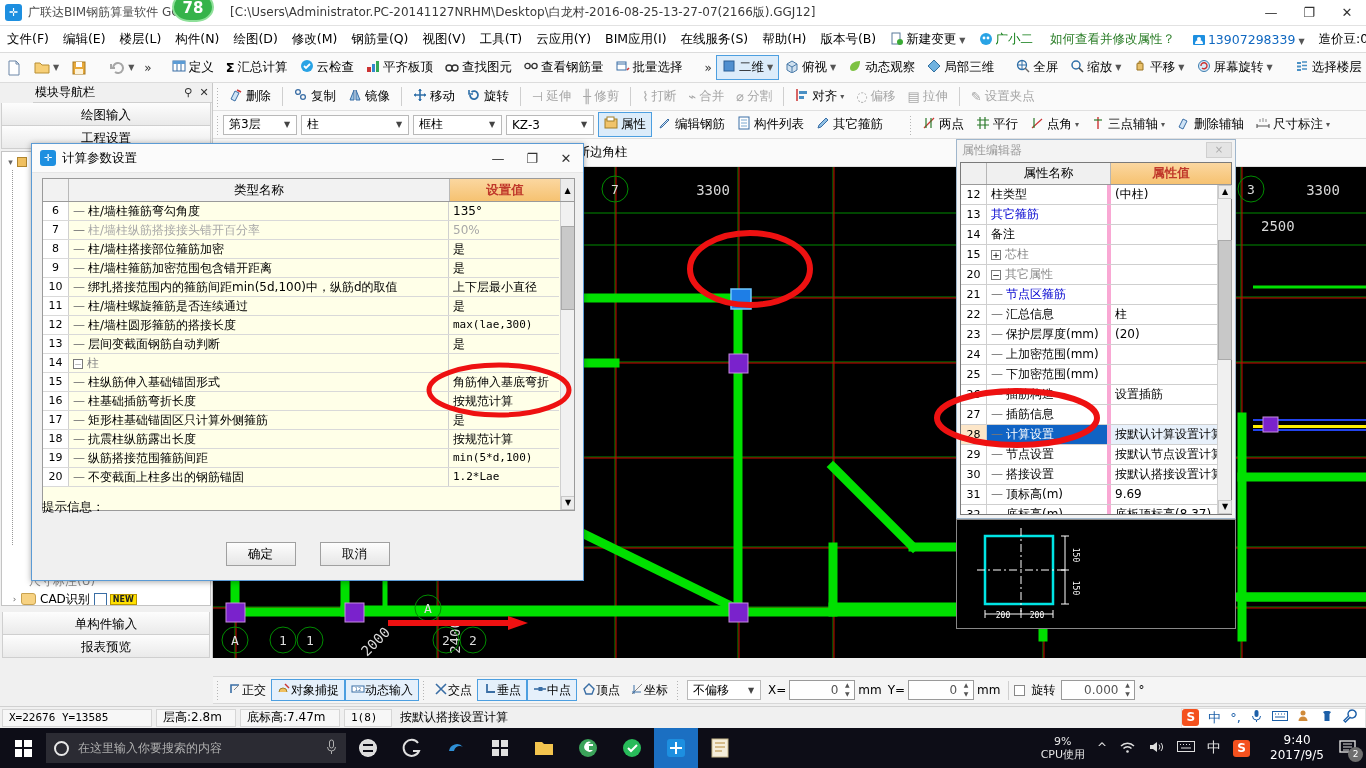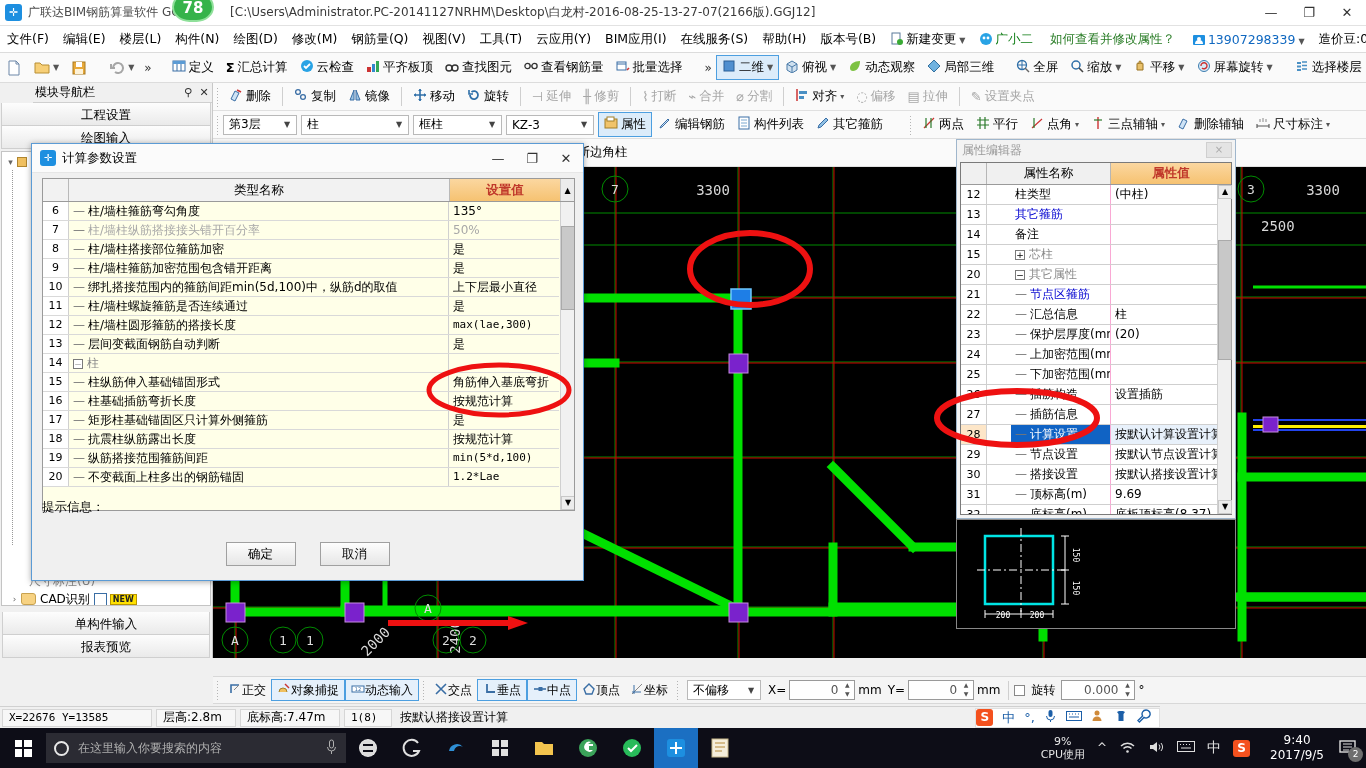--- a/index.html
+++ b/index.html
@@ -142,22 +142,22 @@
   .gh{ display:flex; height:22px; background:#f0f0f0; border-bottom:1px solid #9a9a9a;}
   .gh .c0{ width:26px; border-right:1px solid #b6b6b6;}
   .gh .c1{ flex:1; display:flex;align-items:center;justify-content:center;
            font-size:12.5px; border-right:1px solid #b6b6b6;}
   .gh .c2{ width:120px; display:flex;align-items:center;justify-content:center;
            font-size:12.5px; color:#c0392b; font-weight:bold;
            background:linear-gradient(#fbd7a0,#f6c271);}
   .grow{ display:flex; height:20px; border-bottom:1px solid #cfcfcf; font-size:12px;}
   .grow .c0{ width:26px; text-align:center; border-right:1px solid #cfcfcf;
              background:#fff; line-height:19px; font-size:11px;}
-  .grow .c1{ flex:1; padding-left:4px; border-right:1px solid #f9a8d4; line-height:19px;
-             white-space:nowrap; overflow:hidden;margin-left:24px;}
+  .grow .c1{ flex:1; padding-left:4px; border-right:4px solid #f9a8d4; line-height:19px;
+             white-space:nowrap; overflow:hidden;}
   .grow .c2{ width:120px; padding-left:4px; line-height:19px; white-space:nowrap; overflow:hidden;}
   .grow.sel .c0{ background:#fde6c8;}
   .grow.sel .c1{ background:#1063c4; color:#fff;}
   .grow.sel .c2{ background:#e8f1fb;}
   .lnk{ color:#0000d0;}
   .gray{ color:#8a8a8a;}
   .dash{ color:#777; margin-right:3px;}
   .pm{ display:inline-block;width:10px;height:10px;border:1px solid #7a7a7a;
        font-size:9px; line-height:8px; text-align:center; margin-right:4px; background:#fff;}
   .pe-scroll{ position:absolute; right:4px; top:45px; width:14px; bottom:4px;
@@ -234,21 +234,21 @@
   .opt-btn.on{ border:1px solid #4d9fe0; background:#e5f0fb;}
   .numbox{ display:inline-flex;align-items:center; width:66px; height:20px;
            border:1px solid #9a9a9a; background:#fff; font-size:12px;}
   .numbox .nv{ flex:1; text-align:right; padding-right:3px; color:#555;}
   .spin{ display:flex;flex-direction:column; width:12px; height:18px; margin-right:1px;}
   .spin i{ flex:1; font-style:normal; font-size:6px; line-height:8px; text-align:center; color:#555;}
   .chk{ width:11px;height:11px;border:1px solid #888; background:#fff; display:inline-block;}
 
   
   .statusbar{
-    position:absolute; left:0; top:706px; width:1160px; height:22px;
+    position:absolute; left:0; top:706px; width:1366px; height:22px;
     background:#f0f0f0; border-top:1px solid #d0d0d0;
     display:flex; align-items:center; font-size:12px;
   }
   .sb-cell{ height:18px; display:flex;align-items:center; padding:0 6px;
             border:1px solid #d6d6d6; background:#f7f7f7; margin-right:4px;}
   .sb-mono{ font-family:"DejaVu Sans Mono","Liberation Mono",monospace; font-size:11px;}
   .tray{ margin-left:auto; display:flex; align-items:center; gap:9px; padding-right:8px;
          height:20px; background:#fff; border:1px solid #e0e0e0;}
   .tray .ti{ font-size:13px; color:#1c5fa8; }
   .sogou{ width:17px;height:17px;background:#f4511e;color:#fff;border-radius:3px;
@@ -526,22 +526,22 @@
     </div>
 
   </div>
 
   <div class="leftpanel">
     <div class="lp-header">
       <span class="ttl">模块导航栏</span>
       <span class="lp-hbtn">⚲</span>
       <span class="lp-hbtn">✕</span>
     </div>
+    <div class="lp-section">绘图输入</div>
     <div class="lp-section">工程设置</div>
-    <div class="lp-section">绘图输入</div>
 
     <div class="toolicon">
       <svg width="36" height="36" viewBox="0 0 36 36">
         <path d="M8 18h12M14 12v12" stroke="#1c7a1c" stroke-width="3"></path>
         <path d="M20 22h9M24.5 17.5v9" stroke="#1c7a1c" stroke-width="3"></path>
       </svg>
     </div>
 
     <div class="lp-tree">
       <div class="tr-row" style="padding-left:2px;padding-top:2px">

